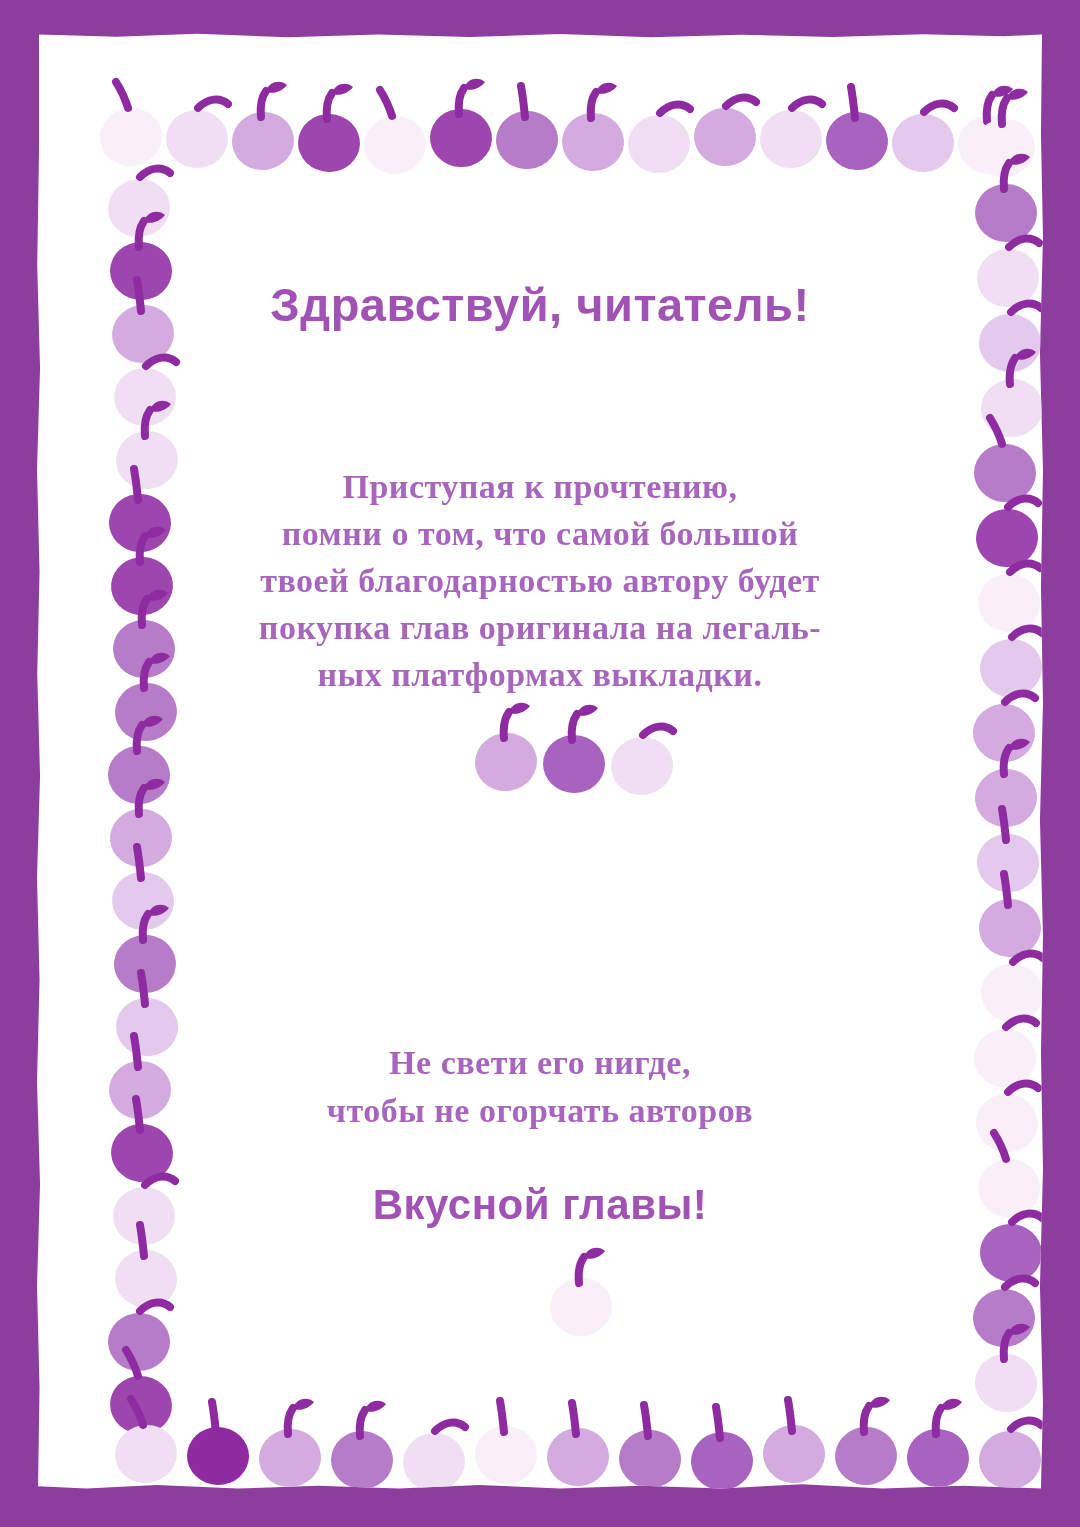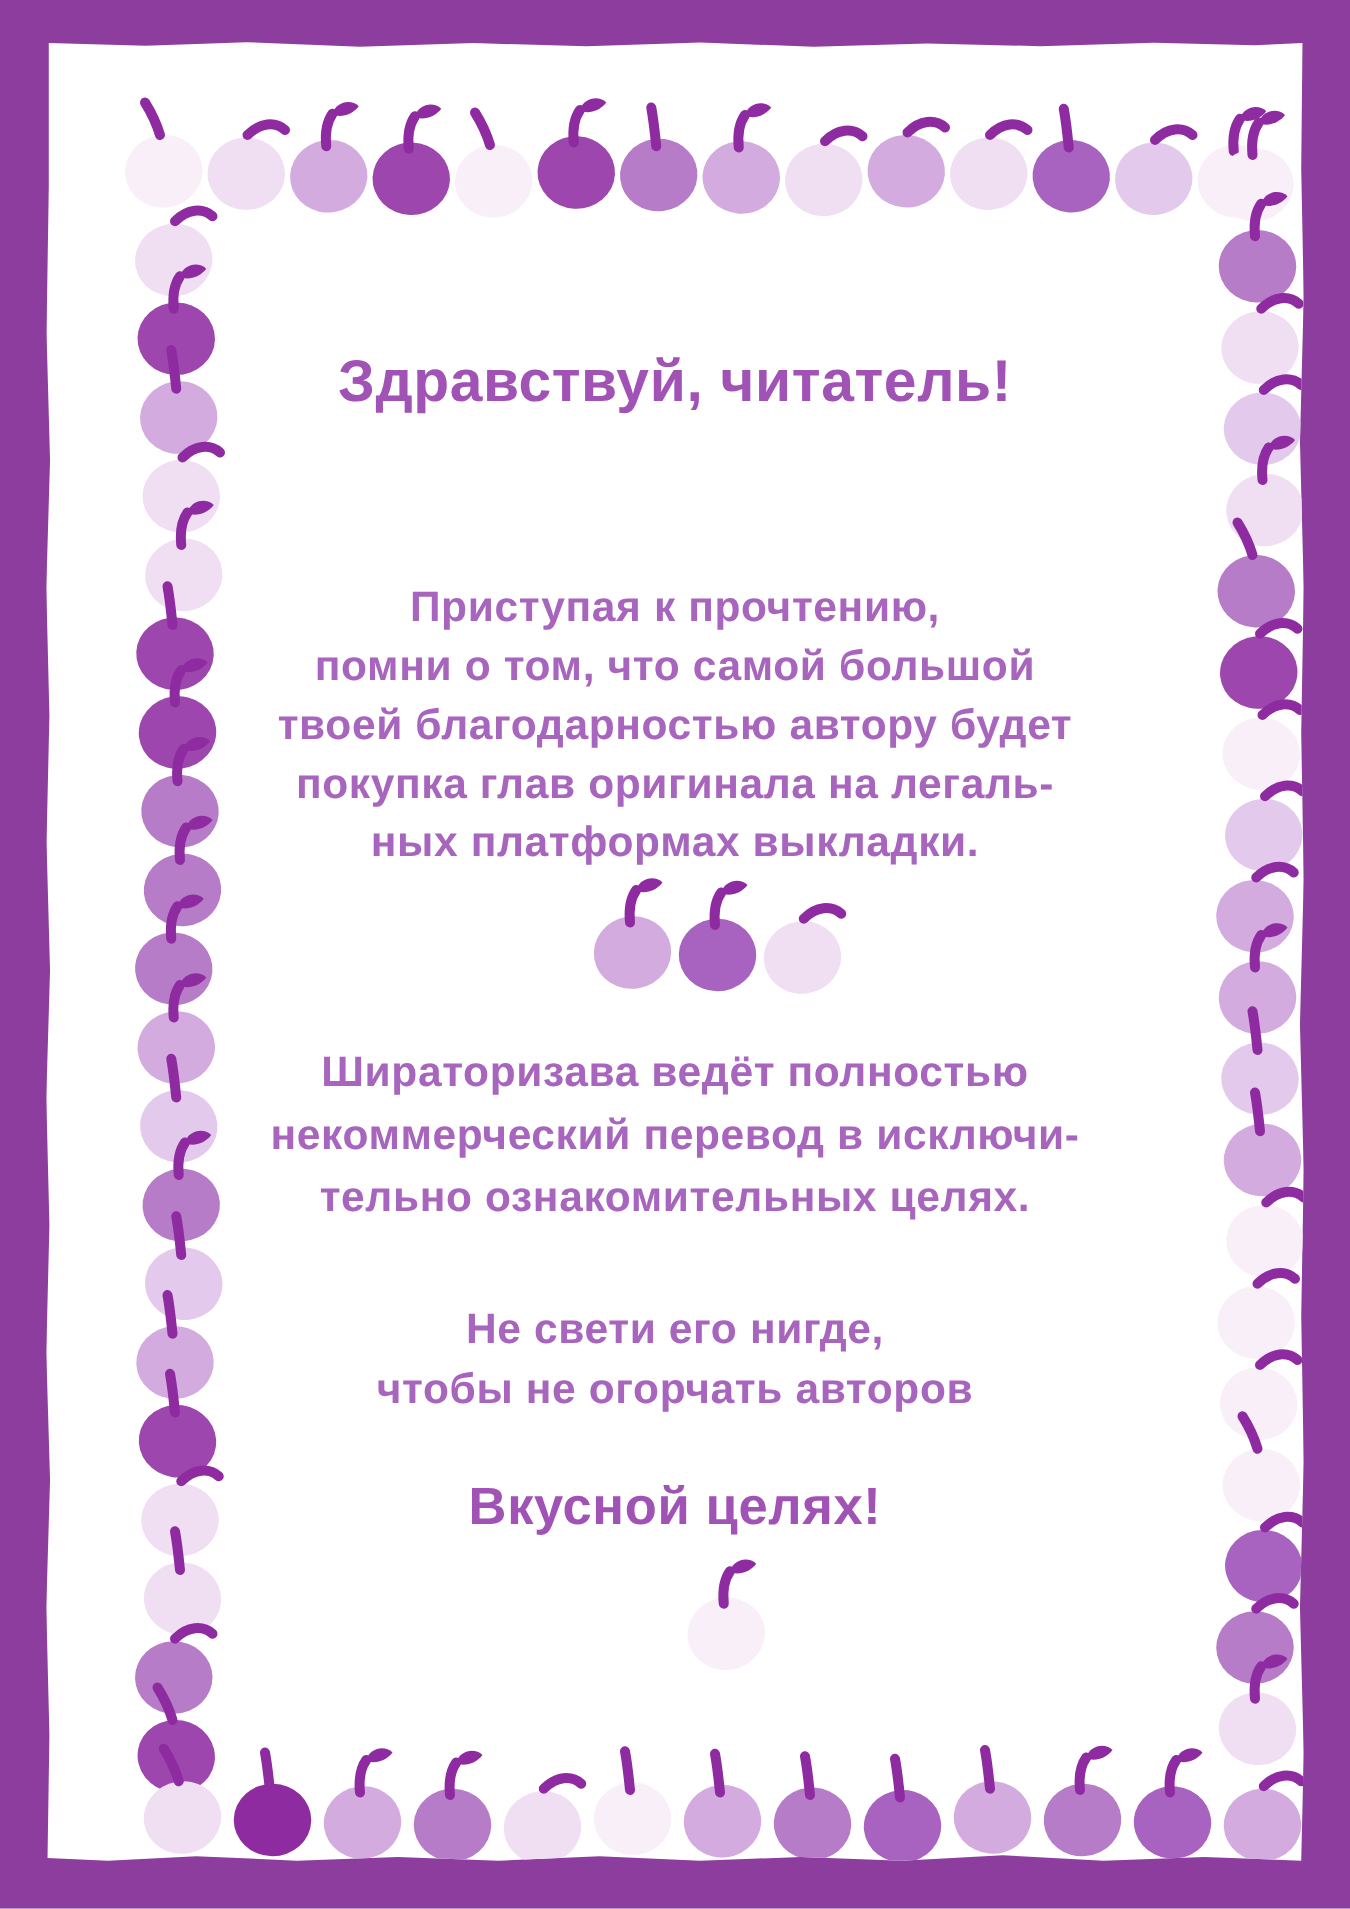--- a/index.html
+++ b/index.html
@@ -46,21 +46,21 @@
     font-weight: 700;
     letter-spacing: 0.5px;
     white-space: pre-line;
     color: var(--body-text, #a765bd);
   }
   .title {
     top: 244px;
     font-size: 47px;
     color: var(--title-text, #a152b5);
   }
-  .para { font-size: 34px; }
+  .para { font-size: 34px; font-family: Liberation Serif, serif; }
   .p1 { top: 430px; line-height: 47px; }
   .p2 { top: 800px; line-height: 50px; }
   .p3 { top: 1006px; line-height: 48px; }
   .closing {
     top: 1148px;
     font-size: 42px;
     color: var(--title-text, #a152b5);
   }
 </style>
 </head>
@@ -521,21 +521,18 @@
           </svg>
         </div>
       </div>
     <div class="content">
       <h1 class="title">Здравствуй, читатель!</h1>
       <p class="para p1">Приступая к прочтению,
 помни о том, что самой большой
 твоей благодарностью автору будет
 покупка глав оригинала на легаль-
 ных платформах выкладки.</p>
-      <p class="para p2">Шираторизава ведёт полностью
-некоммерческий перевод в исключи-
-тельно ознакомительных целях.</p>
       <p class="para p3">Не свети его нигде,
 чтобы не огорчать авторов</p>
-      <p class="closing">Вкусной целях!</p>
+      <p class="closing">Вкусной главы!</p>
     </div>
   </div>
 </div>
 
 </body></html>

